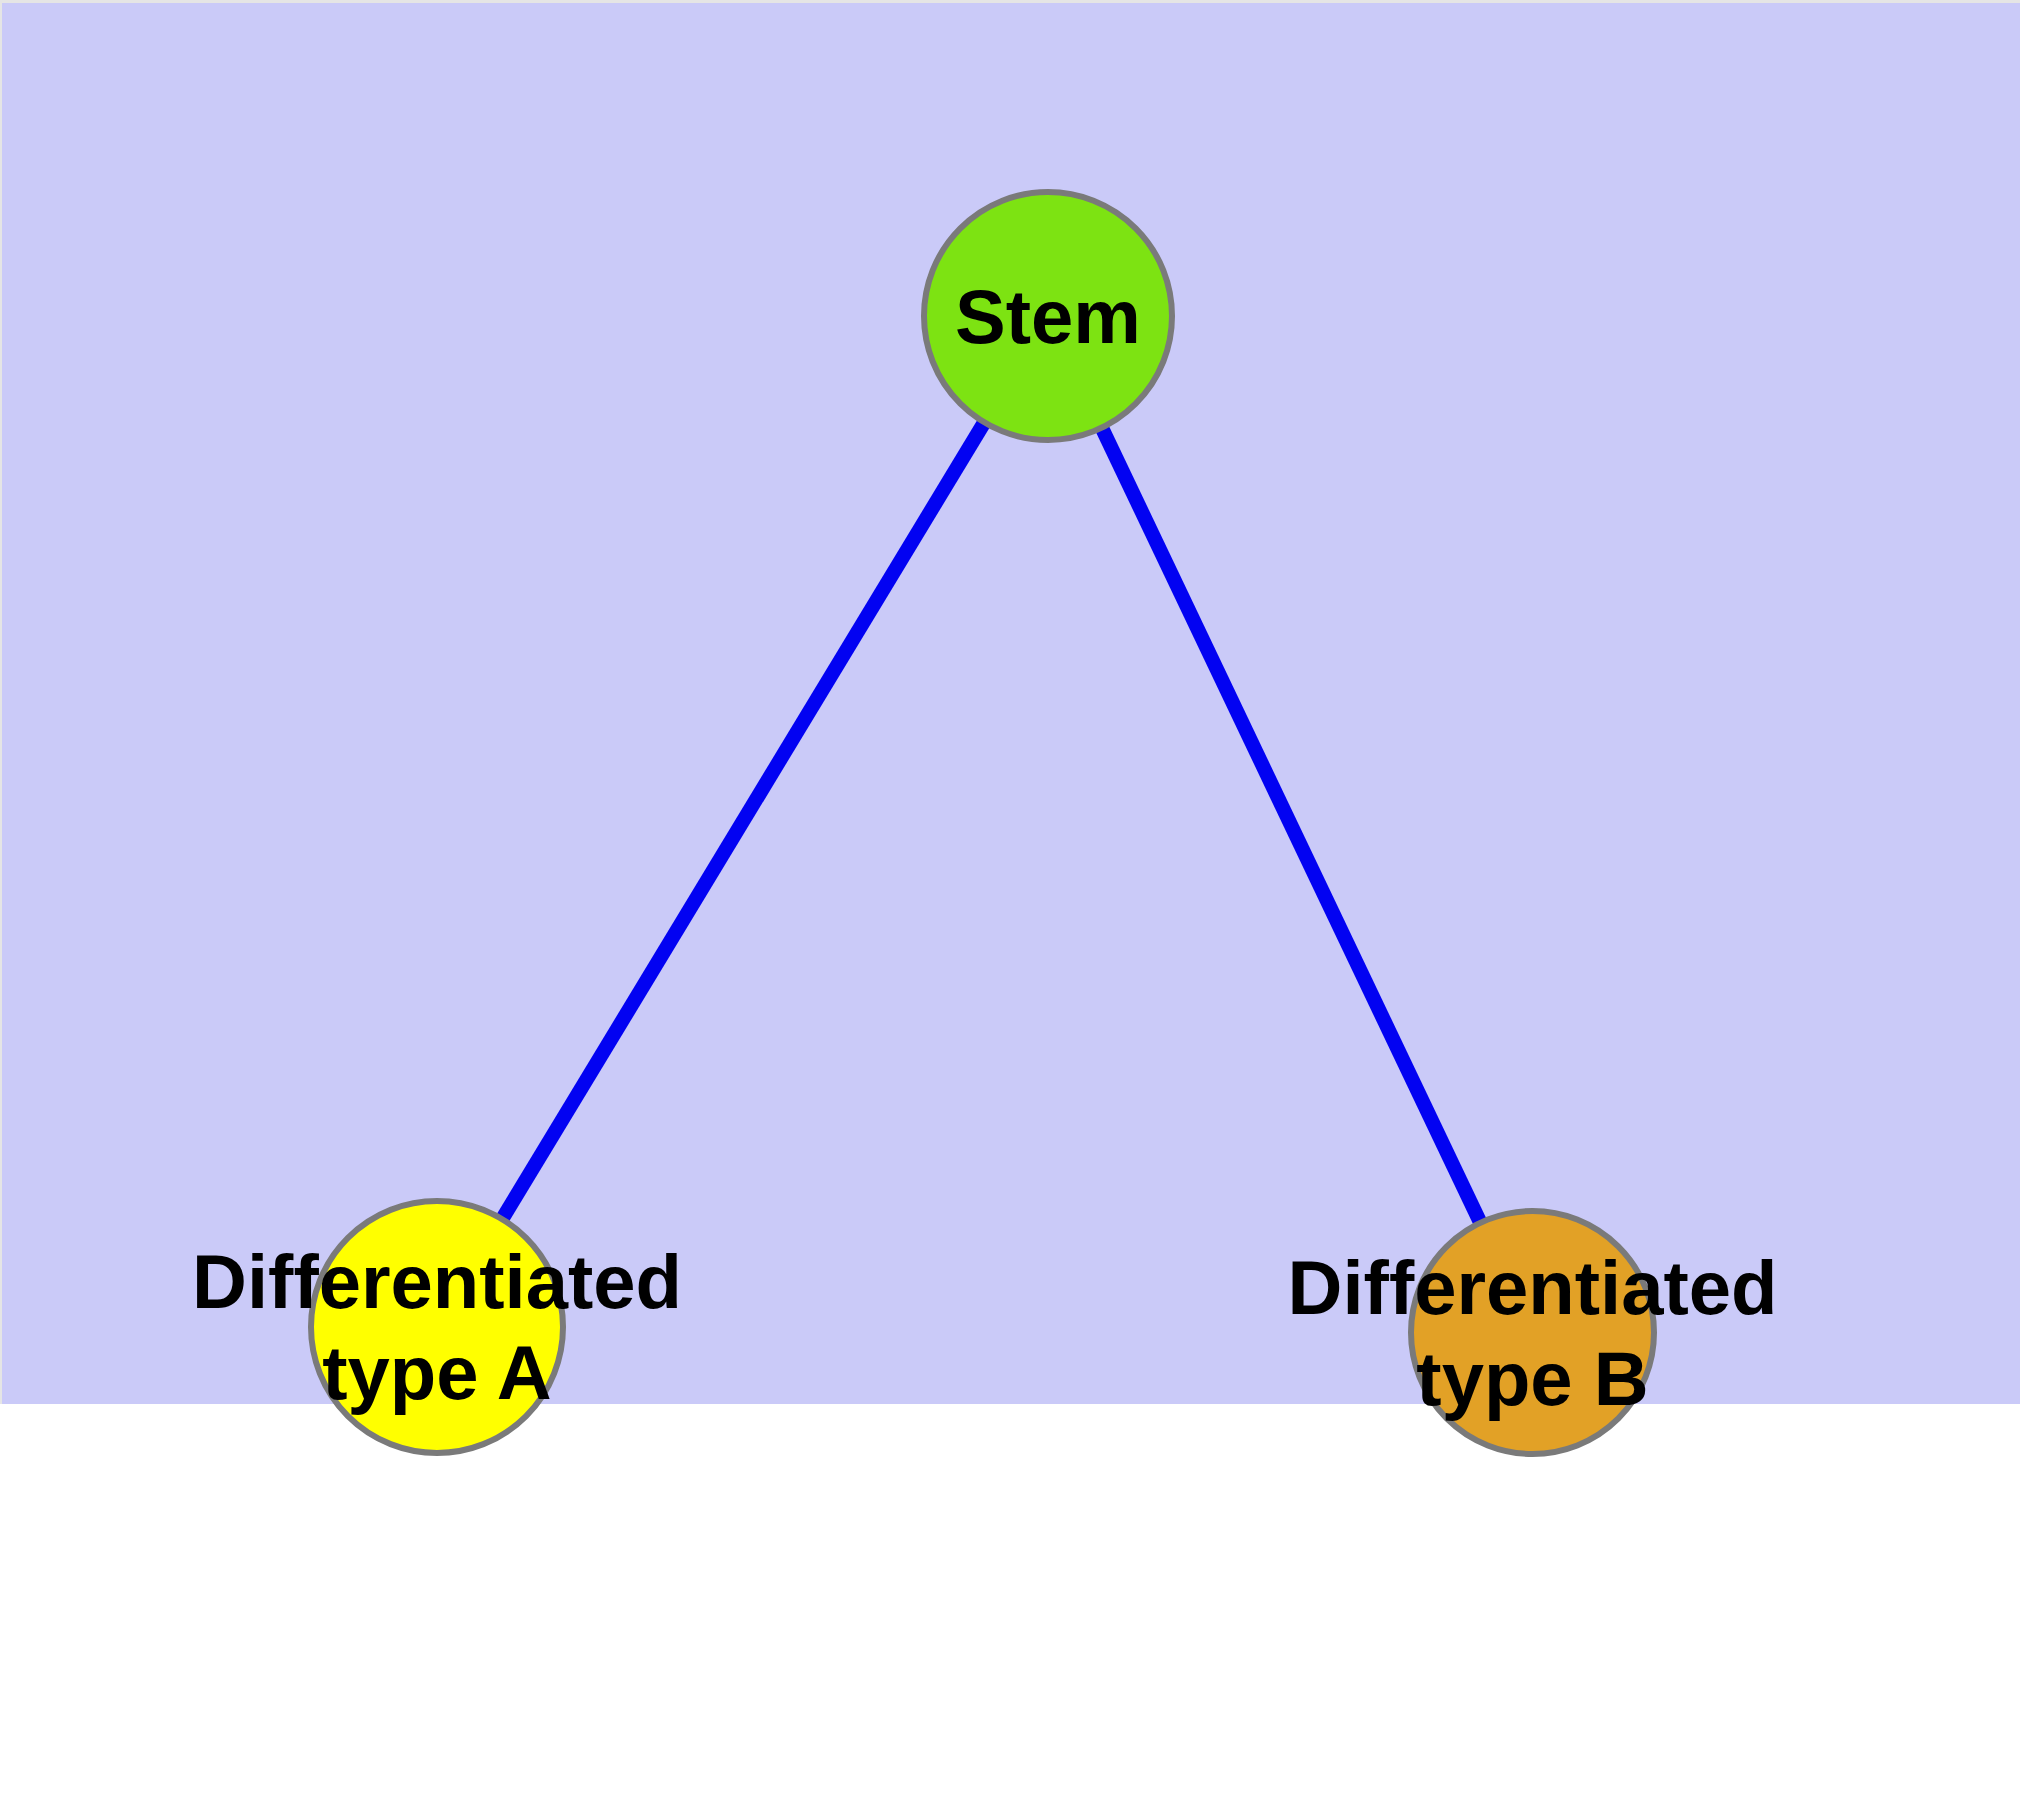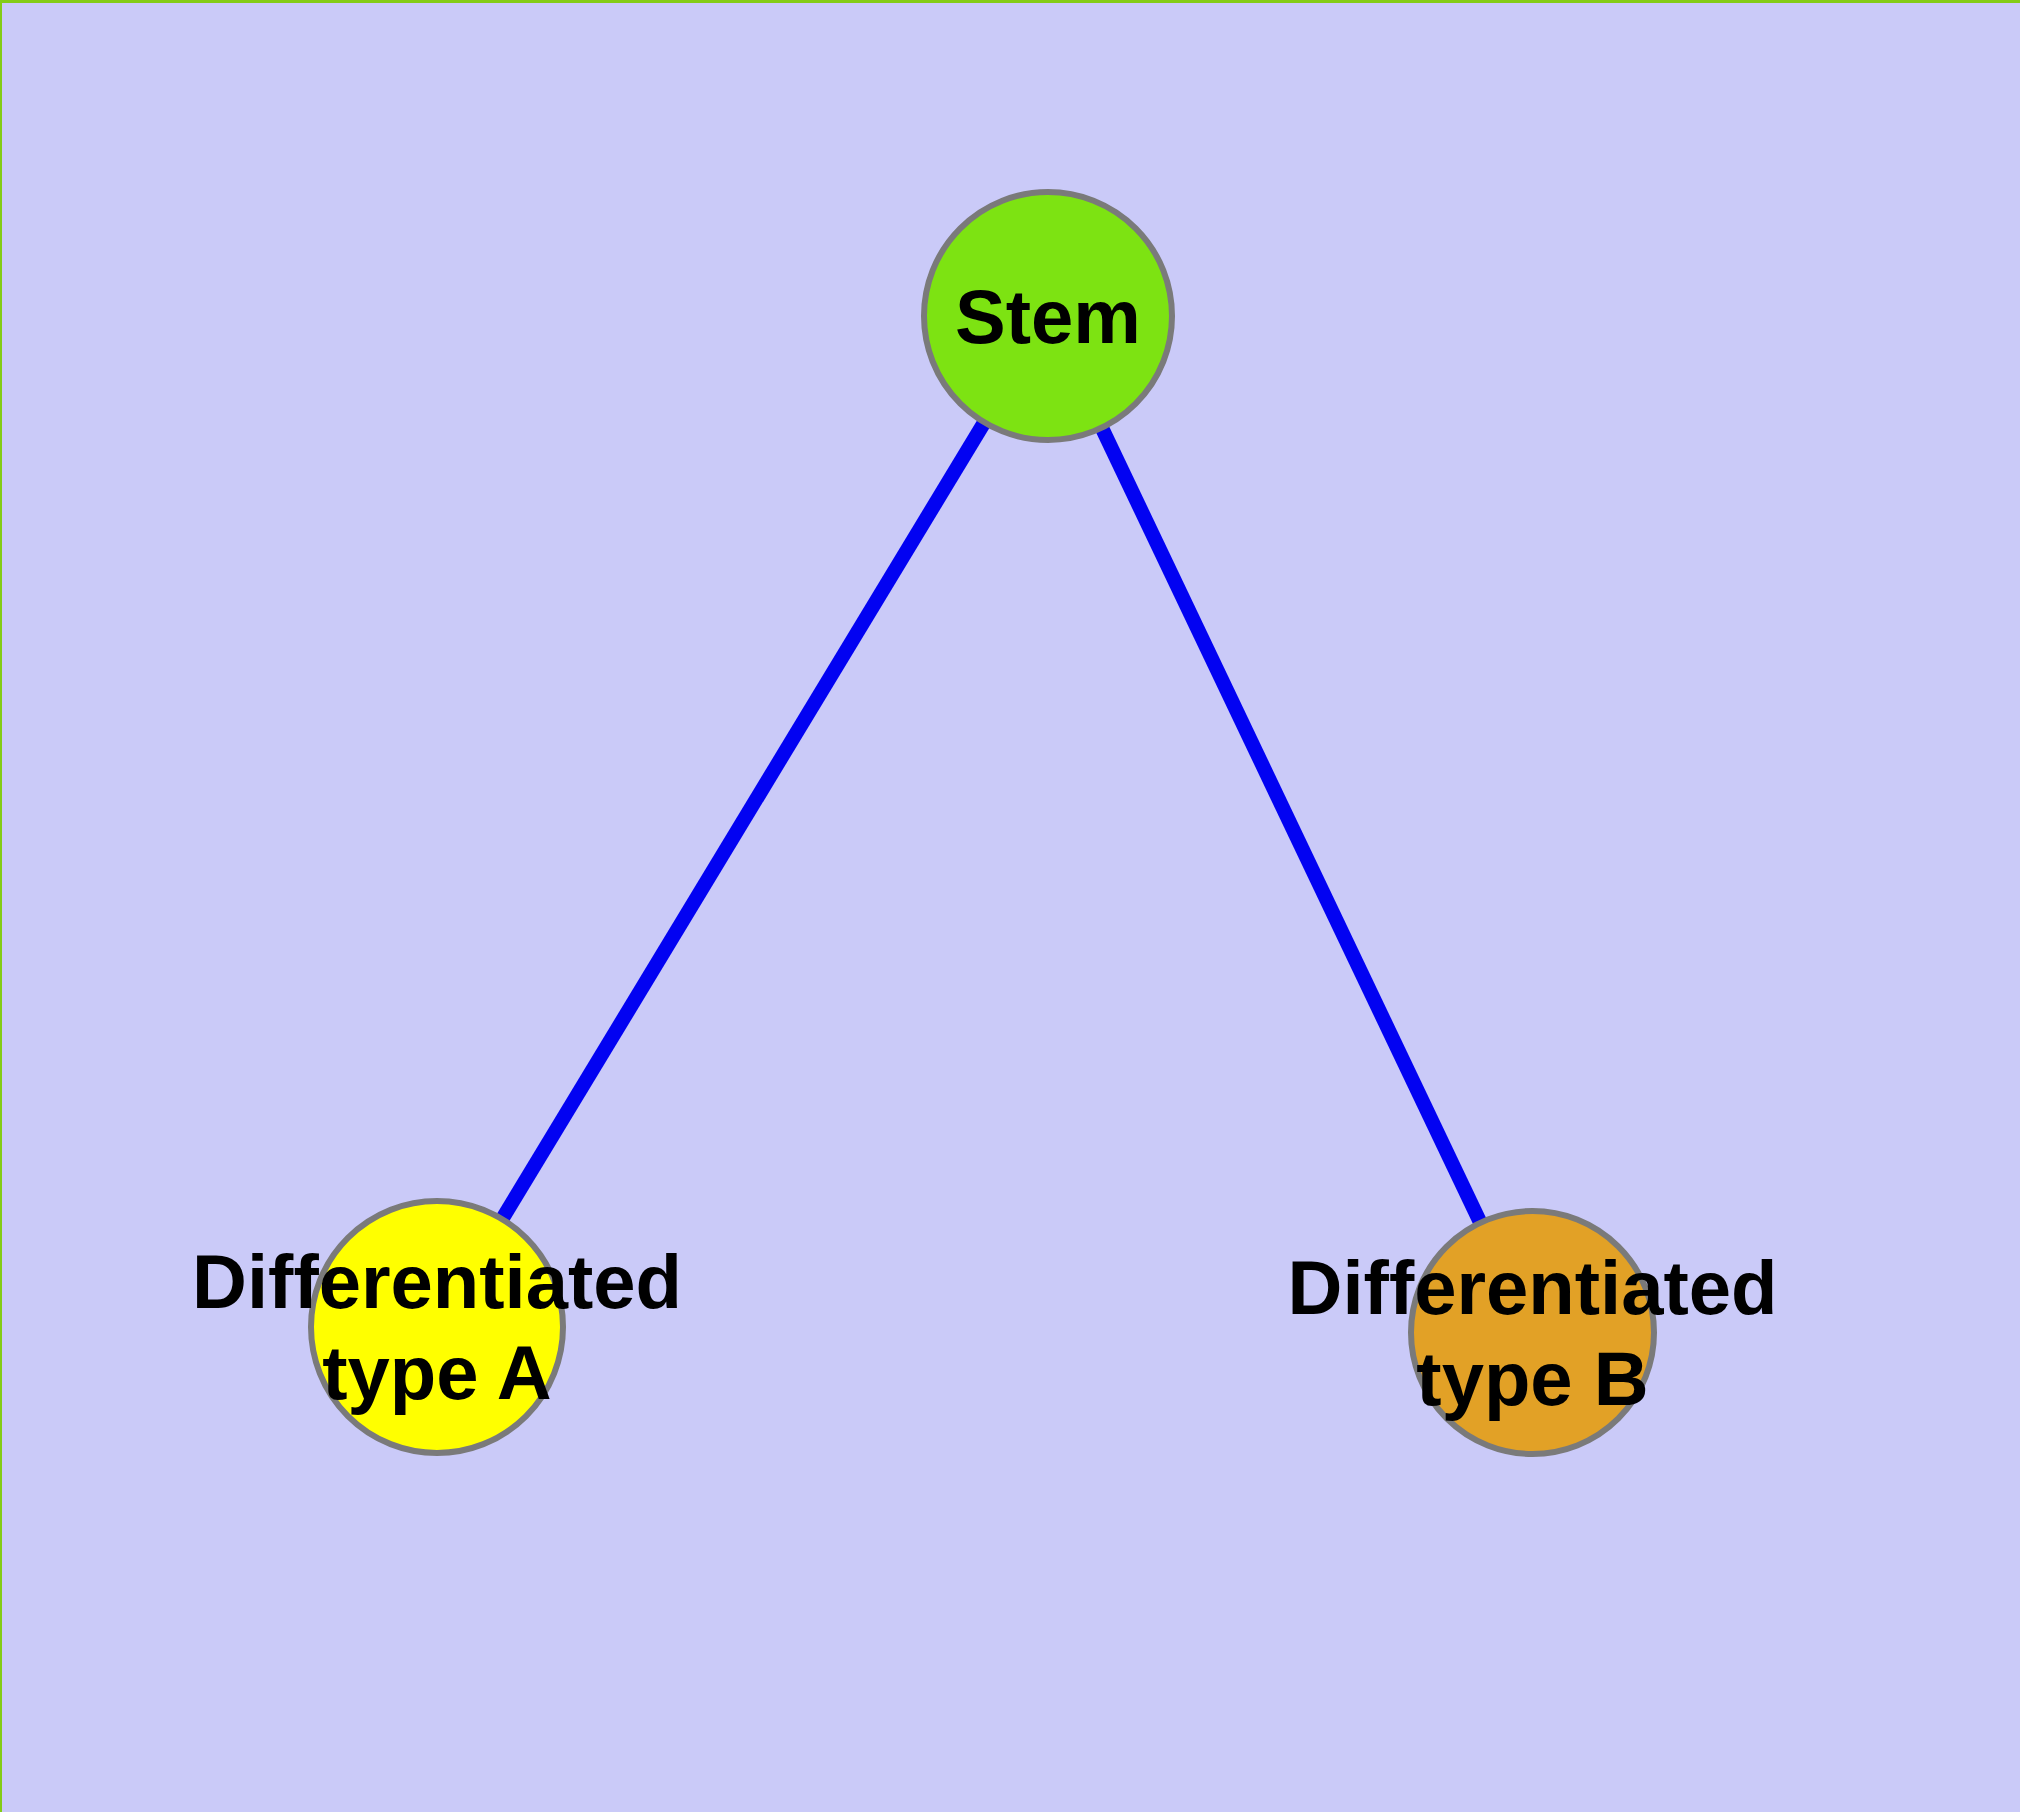--- a/index.html
+++ b/index.html
@@ -9,22 +9,22 @@
   body {
     width: 2021px;
     height: 1812px;
     overflow: hidden;
     background: #ffffff;
     font-family: "Liberation Sans", sans-serif;
   }
   .canvas {
     position: relative;
     width: 2021px;
-    height: 1812px;
-    background: #84cc16;
+    height: 1404px;
+    background: #e5e5e5;
   }
   .plot-bg {
     position: absolute;
     top: 2.5px;
     left: 1.7px;
     right: 0;
     bottom: 0;
   }
   svg.edges {
     position: absolute;

